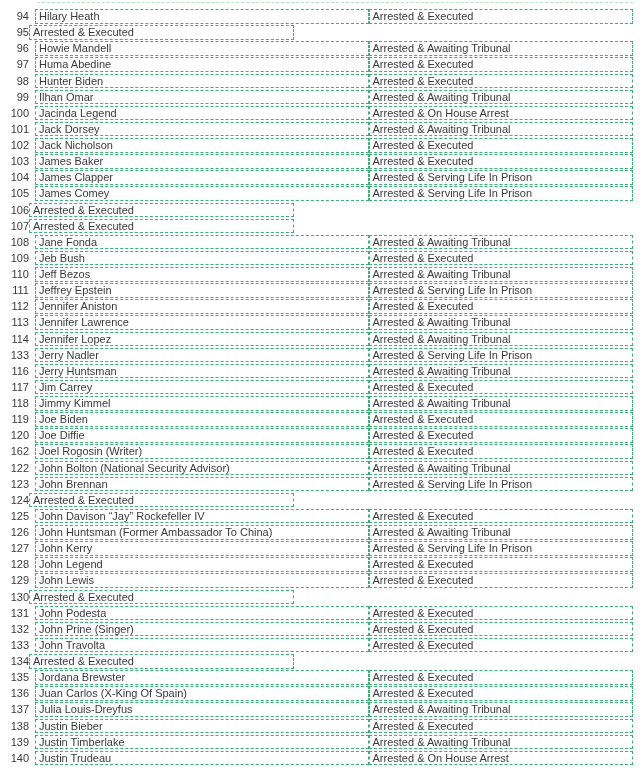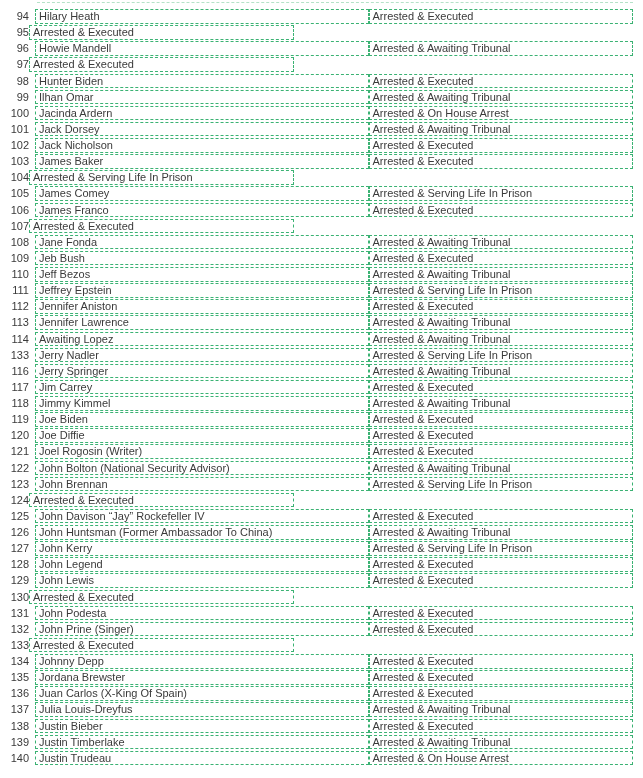--- a/index.html
+++ b/index.html
@@ -52,38 +52,39 @@
   </div>
 
   <div class="row">
     <div class="num">96</div>
     <div class="cell name">Howie Mandell</div>
     <div class="cell status">Arrested &amp; Awaiting Tribunal</div>
   </div>
 
   <div class="row">
     <div class="num">97</div>
+    <div class="cell name">Huma Abedine</div>
     <div class="cell status">Arrested &amp; Executed</div>
   </div>
 
   <div class="row">
     <div class="num">98</div>
     <div class="cell name">Hunter Biden</div>
     <div class="cell status">Arrested &amp; Executed</div>
   </div>
 
   <div class="row">
     <div class="num">99</div>
     <div class="cell name">Ilhan Omar</div>
     <div class="cell status">Arrested &amp; Awaiting Tribunal</div>
   </div>
 
   <div class="row">
     <div class="num">100</div>
-    <div class="cell name">Jacinda Ardern</div>
+    <div class="cell name">Jacinda Legend</div>
     <div class="cell status">Arrested &amp; On House Arrest</div>
   </div>
 
   <div class="row">
     <div class="num">101</div>
     <div class="cell name">Jack Dorsey</div>
     <div class="cell status">Arrested &amp; Awaiting Tribunal</div>
   </div>
 
   <div class="row">
@@ -93,32 +94,32 @@
   </div>
 
   <div class="row">
     <div class="num">103</div>
     <div class="cell name">James Baker</div>
     <div class="cell status">Arrested &amp; Executed</div>
   </div>
 
   <div class="row">
     <div class="num">104</div>
+    <div class="cell name">James Clapper</div>
     <div class="cell status">Arrested &amp; Serving Life In Prison</div>
   </div>
 
   <div class="row">
     <div class="num">105</div>
     <div class="cell name">James Comey</div>
     <div class="cell status">Arrested &amp; Serving Life In Prison</div>
   </div>
 
   <div class="row">
     <div class="num">106</div>
-    <div class="cell name">James Franco</div>
     <div class="cell status">Arrested &amp; Executed</div>
   </div>
 
   <div class="row">
     <div class="num">107</div>
     <div class="cell status">Arrested &amp; Executed</div>
   </div>
 
   <div class="row">
     <div class="num">108</div>
@@ -151,33 +152,33 @@
   </div>
 
   <div class="row">
     <div class="num">113</div>
     <div class="cell name">Jennifer Lawrence</div>
     <div class="cell status">Arrested &amp; Awaiting Tribunal</div>
   </div>
 
   <div class="row">
     <div class="num">114</div>
-    <div class="cell name">Awaiting Lopez</div>
+    <div class="cell name">Jennifer Lopez</div>
     <div class="cell status">Arrested &amp; Awaiting Tribunal</div>
   </div>
 
   <div class="row">
     <div class="num">133</div>
     <div class="cell name">Jerry Nadler</div>
     <div class="cell status">Arrested &amp; Serving Life In Prison</div>
   </div>
 
   <div class="row">
     <div class="num">116</div>
-    <div class="cell name">Jerry Springer</div>
+    <div class="cell name">Jerry Huntsman</div>
     <div class="cell status">Arrested &amp; Awaiting Tribunal</div>
   </div>
 
   <div class="row">
     <div class="num">117</div>
     <div class="cell name">Jim Carrey</div>
     <div class="cell status">Arrested &amp; Executed</div>
   </div>
 
   <div class="row">
@@ -192,21 +193,21 @@
     <div class="cell status">Arrested &amp; Executed</div>
   </div>
 
   <div class="row">
     <div class="num">120</div>
     <div class="cell name">Joe Diffie</div>
     <div class="cell status">Arrested &amp; Executed</div>
   </div>
 
   <div class="row">
-    <div class="num">121</div>
+    <div class="num">162</div>
     <div class="cell name">Joel Rogosin (Writer)</div>
     <div class="cell status">Arrested &amp; Executed</div>
   </div>
 
   <div class="row">
     <div class="num">122</div>
     <div class="cell name">John Bolton (National Security Advisor)</div>
     <div class="cell status">Arrested &amp; Awaiting Tribunal</div>
   </div>
 
@@ -263,26 +264,26 @@
   </div>
 
   <div class="row">
     <div class="num">132</div>
     <div class="cell name">John Prine (Singer)</div>
     <div class="cell status">Arrested &amp; Executed</div>
   </div>
 
   <div class="row">
     <div class="num">133</div>
+    <div class="cell name">John Travolta</div>
     <div class="cell status">Arrested &amp; Executed</div>
   </div>
 
   <div class="row">
     <div class="num">134</div>
-    <div class="cell name">Johnny Depp</div>
     <div class="cell status">Arrested &amp; Executed</div>
   </div>
 
   <div class="row">
     <div class="num">135</div>
     <div class="cell name">Jordana Brewster</div>
     <div class="cell status">Arrested &amp; Executed</div>
   </div>
 
   <div class="row">

